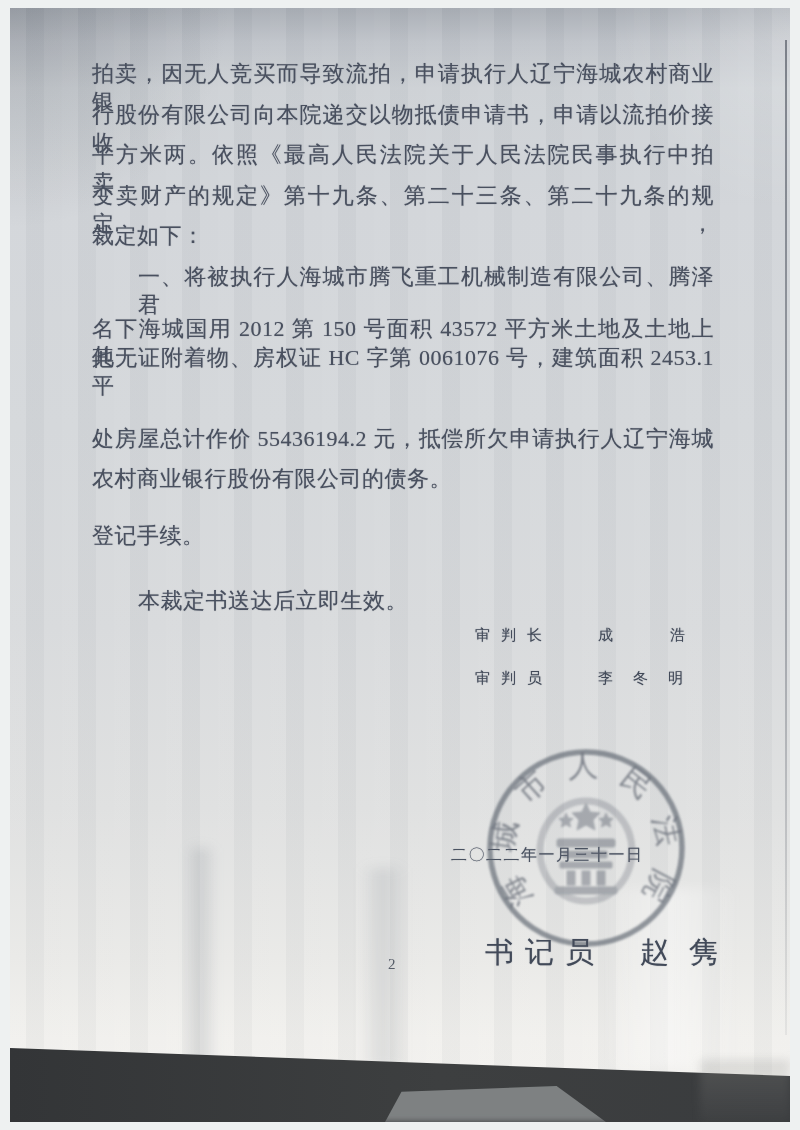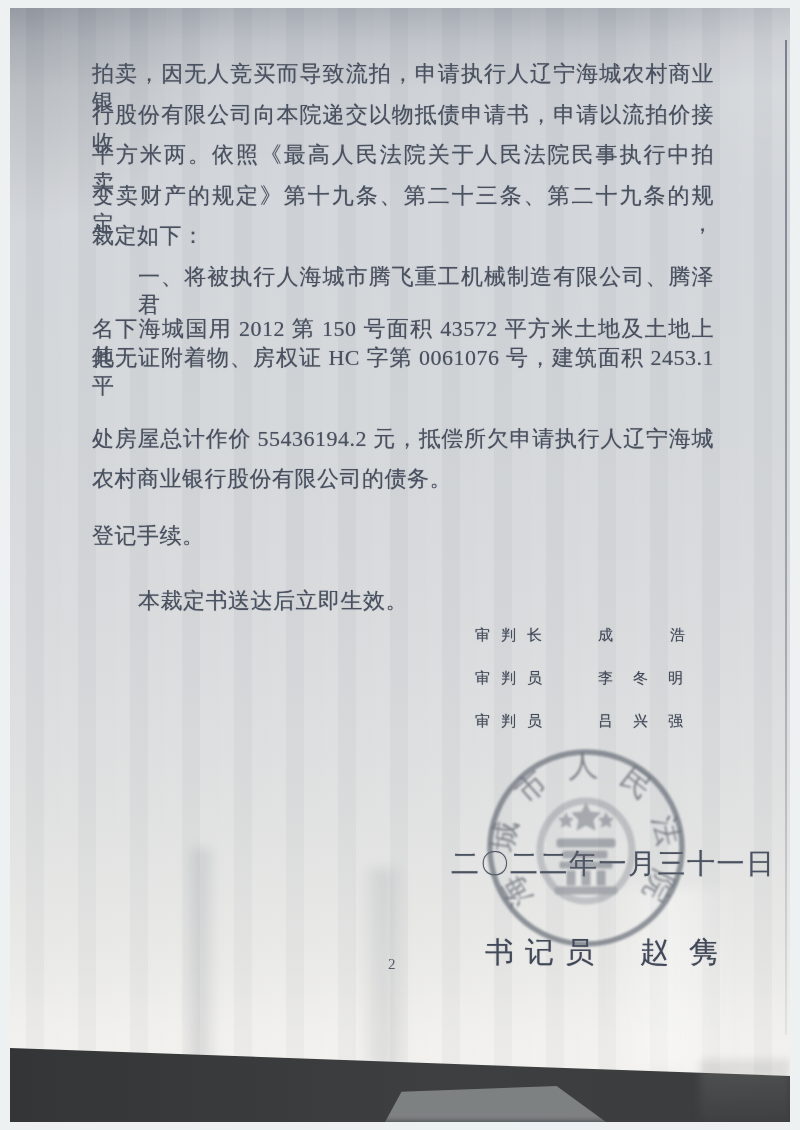--- a/index.html
+++ b/index.html
@@ -51,21 +51,21 @@
   .line.fill{text-align:justify;text-align-last:justify;white-space:normal;}
   .line.indent{padding-left:46px;width:576px;}
   
   .sig-block{position:absolute;left:465px;top:618px;z-index:3;color:#424a59;}
   .sig-row{height:24px;margin-bottom:19px;font-size:15px;white-space:nowrap;text-shadow:0 0 1px rgba(66,74,89,.5);}
   .sig-role{display:inline-block;width:123px;letter-spacing:11px;}
   .sig-row.r1 .sig-name{letter-spacing:57px;}
   .sig-row.r2 .sig-name,.sig-row.r3 .sig-name{letter-spacing:20px;}
   .date-line{
     position:absolute;left:441px;top:837px;z-index:3;
-    font-size:28px;letter-spacing:1.5px;color:#4a5261;white-space:nowrap;
+    font-size:16px;letter-spacing:1.5px;color:#4a5261;white-space:nowrap;
     text-shadow:0 0 1px rgba(74,82,97,.5);
   }
   .clerk-row{position:absolute;left:475px;top:925px;z-index:5;font-size:29px;color:#424a59;white-space:nowrap;text-shadow:0 0 1px rgba(66,74,89,.5);}
   .clerk-role{display:inline-block;width:155px;letter-spacing:11px;}
   .clerk-name{letter-spacing:20px;}
   .page-num{position:absolute;left:378px;top:948px;z-index:3;font-size:15px;color:#565d68;}
   
   .seal{position:absolute;left:471px;top:735px;width:210px;height:210px;z-index:4;opacity:.8;}
   
   .desk{
@@ -107,23 +107,20 @@
   <div class="line" style="top:514px">登记手续。</div>
   <div class="line indent" style="top:579px">本裁定书送达后立即生效。</div>
 
   <div class="sig-block">
     <div class="sig-row r1">
       <span class="sig-role">审判长</span><span class="sig-name">成浩</span>
     </div>
     <div class="sig-row r2">
       <span class="sig-role">审判员</span><span class="sig-name">李冬明</span>
     </div>
-    <div class="sig-row r3">
-      <span class="sig-role">审判员</span><span class="sig-name">吕兴强</span>
-    </div>
   </div>
 
   <div class="date-line">二〇二二年一月三十一日</div>
 
   <svg class="seal" viewBox="0 0 210 210">
     <defs>
       <path id="sealArc" d="M 54.1,155.9 A 72,72 0 1 1 155.9,155.9" fill="none"></path>
       <filter id="blurS">
           <feGaussianBlur stdDeviation="1.1"></feGaussianBlur>
         </filter>

